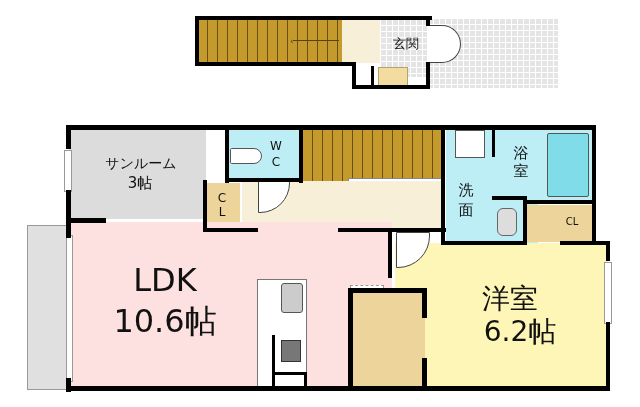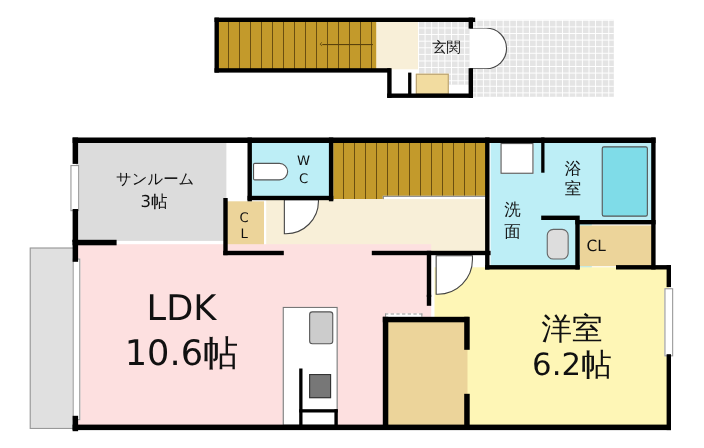--- a/index.html
+++ b/index.html
@@ -66,39 +66,39 @@
 <div class="lbl" style="left:456px;top:183px;width:20px;font-size:15px;">洗</div>
 <div class="lbl" style="left:456px;top:203px;width:20px;font-size:15px;">面</div>
 <div class="abs" style="left:497px;top:208px;width:20px;height:28px;background:#ddd;border:1px solid #666;border-radius:6px;"></div>
 
 <div class="abs" style="left:495px;top:129px;width:98px;height:73px;background:#bdeef6;"></div>
 <div class="abs" style="left:547px;top:133px;width:42px;height:64px;background:#7fdce8;border:1px solid #555;border-radius:2px;"></div>
 <div class="lbl" style="left:511px;top:146px;width:20px;font-size:15px;">浴</div>
 <div class="lbl" style="left:511px;top:164px;width:20px;font-size:15px;">室</div>
 
 <div class="abs" style="left:527px;top:205px;width:66px;height:37px;background:#ecd49a;"></div>
-<div class="lbl" style="left:517px;top:217px;width:50px;font-size:14px;">CL</div>
+<div class="lbl" style="left:547px;top:217px;width:50px;font-size:10px;">CL</div>
 
 <div class="abs" style="left:69px;top:222px;width:323px;height:168px;background:#fde0e0;"></div>
 <div class="abs" style="left:242px;top:228px;width:150px;height:10px;background:#fde0e0;"></div>
 <div class="lbl" style="left:110px;top:264px;width:110px;font-size:32px;">LDK</div>
 <div class="lbl" style="left:95px;top:305px;width:140px;font-size:32px;">10.6帖</div>
 <div class="abs" style="left:257px;top:279px;width:50px;height:108px;background:#fff;border:1px solid #777;"></div>
 <div class="abs" style="left:281px;top:283px;width:22px;height:30px;background:#ccc;border:1px solid #555;border-radius:3px;"></div>
 <div class="abs" style="left:281px;top:340px;width:20px;height:22px;background:#777;border:1px solid #333;"></div>
 <div class="abs" style="left:350px;top:285px;width:34px;height:32px;background:#fff;border:1px dashed #999;"></div>
 <div class="lbl" style="left:350px;top:295px;width:34px;font-size:12px;">冷</div>
 <div class="win" style="left:66px;top:235px;width:5px;height:145px;"></div>
 
 <div class="abs" style="left:352px;top:292px;width:73px;height:98px;background:#ecd49a;"></div>
 <div class="lbl" style="left:358px;top:345px;width:55px;font-size:13px;">WIC</div>
 
 <div class="abs" style="left:395px;top:243px;width:213px;height:147px;background:#fef6b6;"></div>
 <div class="abs" style="left:352px;top:292px;width:73px;height:98px;background:#ecd49a;"></div>
-<div class="lbl" style="left:470px;top:285px;width:100px;font-size:28px;">洋室</div>
+<div class="lbl" style="left:460px;top:285px;width:100px;font-size:28px;">洋室</div>
 <div class="lbl" style="left:460px;top:318px;width:120px;font-size:28px;">6.2帖</div>
 <div class="door-arc" style="left:396px;top:232px;width:32px;height:34px;border-radius:0 0 32px 0;"></div>
 <div class="win" style="left:604px;top:262px;width:6px;height:60px;"></div>
 
 <div class="wall" style="left:66px;top:125px;width:530px;height:5px;"></div>
 <div class="wall" style="left:66px;top:125px;width:5px;height:24px;"></div>
 <div class="wall" style="left:66px;top:190px;width:5px;height:30px;"></div>
 <div class="wall" style="left:66px;top:218px;width:40px;height:5px;"></div>
 <div class="wall" style="left:66px;top:218px;width:5px;height:20px;"></div>
 <div class="wall" style="left:66px;top:378px;width:5px;height:14px;"></div>

